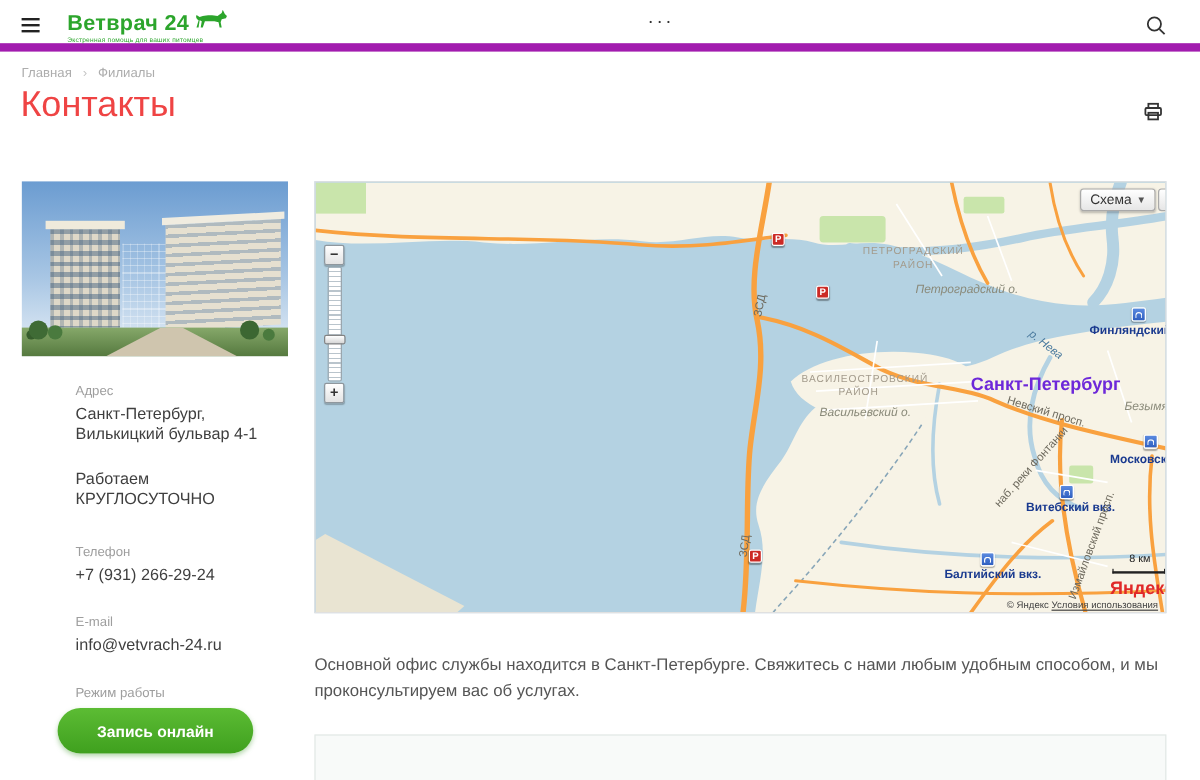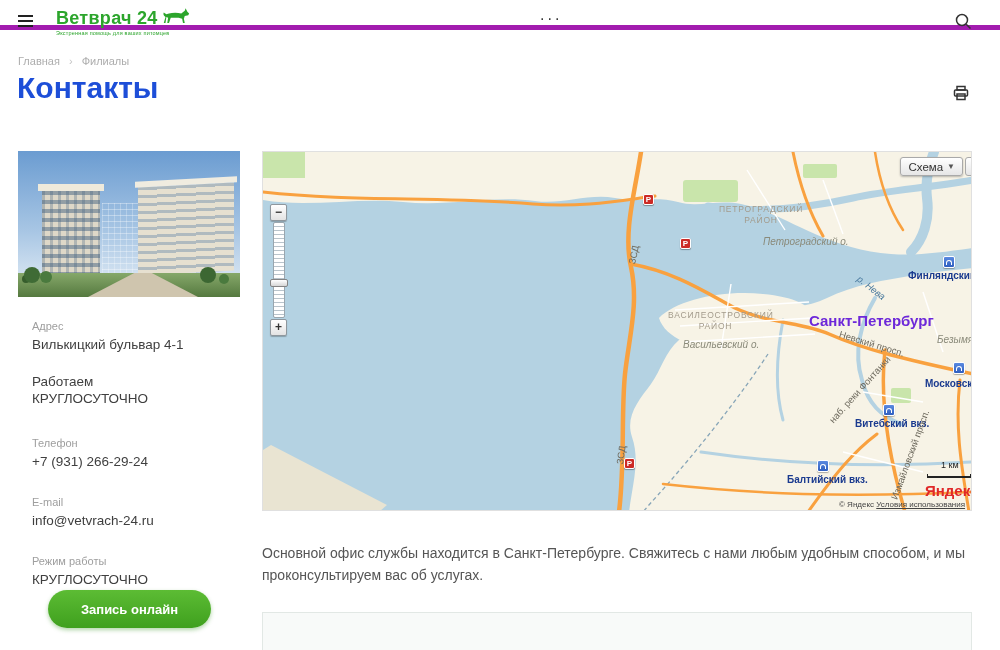--- a/index.html
+++ b/index.html
@@ -1,36 +1,36 @@
 <!DOCTYPE html>
 <html><head>
 <meta charset="utf-8">
 <style>
   * { margin:0; padding:0; box-sizing:border-box; }
   html,body { width:1000px; height:650px; overflow:hidden; background:#fff;
               font-family:"Liberation Sans", sans-serif; color:#333; }
 
   
-  .header { position:absolute; left:0; top:0; width:1000px; height:30px; background:#fff;
-            border-bottom:5px solid #a21caf; }
+  .header { position:absolute; left:0; top:0; width:1000px; height:43px; background:#fff;
+            border-bottom:7px solid #a21caf; }
   .burger { position:absolute; left:18px; top:15px; width:15px; height:12px; cursor:pointer; }
   .burger span { display:block; height:2px; background:#222; margin-bottom:3px; }
   .logo { position:absolute; left:56px; top:7px; cursor:pointer; }
   .logo-row { display:flex; align-items:flex-end; gap:4px; }
   .logo-title { font-size:18px; font-weight:bold; color:#2ca52c; letter-spacing:.3px; }
   .logo-tag { font-size:5.5px; color:#2ca52c; letter-spacing:.2px; margin-top:1px; }
   .hdr-ellipsis { position:absolute; left:540px; top:6px; font-size:16px; letter-spacing:3px;
                   color:#333; cursor:pointer; }
   .hdr-search { position:absolute; right:28px; top:12px; cursor:pointer; }
 
   
   .breadcrumb { position:absolute; left:18px; top:55px; font-size:11px; color:#adadad; }
   .breadcrumb .sep { margin:0 6px; color:#c4c4c4; }
   .breadcrumb span[data-interactable="true"] { cursor:pointer; }
-  .page-title { position:absolute; left:17px; top:71px; font-size:30px; font-weight:bold; color:#1d4ed8; }
+  .page-title { position:absolute; left:17px; top:71px; font-size:30px; font-weight:normal; color:#ef4444; }
   .print-btn { position:absolute; right:31px; top:85px; cursor:pointer; }
 
   
   .photo { position:absolute; left:18px; top:151px; width:222px; height:146px; overflow:hidden; }
   .sky { position:absolute; inset:0; background:linear-gradient(180deg,#6b9cd1 0%,#a8c6e4 55%,#e8f0f7 100%); }
   .bld-left { position:absolute; left:24px; top:40px; width:58px; height:82px; background:#ded8c8;
       background-image:repeating-linear-gradient(180deg,rgba(70,100,130,.5) 0 4px,transparent 4px 9px),
                        repeating-linear-gradient(90deg,rgba(70,100,130,.3) 0 3px,transparent 3px 8px); }
   .bld-left::before { content:""; position:absolute; left:-4px; top:-7px; width:66px; height:7px; background:#efeadb; }
   .bld-glass { position:absolute; left:84px; top:52px; width:38px; height:70px;
@@ -41,21 +41,21 @@
       background-image:repeating-linear-gradient(180deg,rgba(110,140,170,.45) 0 3px,transparent 3px 8px);
       transform:skewY(-3deg); }
   .bld-right::before { content:""; position:absolute; left:-3px; top:-6px; width:102px; height:6px; background:#f0ece0; }
   .ground { position:absolute; left:0; bottom:0; width:100%; height:24px;
       background:linear-gradient(180deg,#86a86a,#55793f); }
   .road { position:absolute; left:70px; bottom:0; width:110px; height:24px; background:#cfc5ae;
       clip-path:polygon(42% 0,58% 0,100% 100%,0 100%); }
   .tree { position:absolute; width:16px; height:16px; border-radius:50%; background:#3f6b35; bottom:14px;
       box-shadow:14px 2px 0 -2px #4a7a3e, 176px 0 0 0 #3c6732, 192px 4px 0 -3px #4a7a3e, -6px 4px 0 -4px #365d2c; left:6px; }
 
-  .info { position:absolute; left:32px; top:320px; width:190px; }
+  .info { position:absolute; left:63px; top:320px; width:190px; }
   .lbl { font-size:11px; color:#9e9e9e; margin-bottom:4px; }
   .val { font-size:13.5px; color:#3f3f3f; line-height:17px; }
   .cta { position:absolute; left:48px; top:590px; width:163px; height:38px; border:none; cursor:pointer;
          border-radius:19px; background:linear-gradient(180deg,#5cbc34,#3fa01e);
          box-shadow:0 2px 4px rgba(60,150,40,.4); color:#fff; font-weight:bold; font-size:13px;
          font-family:"Liberation Sans",sans-serif; }
 
   
   .map { position:absolute; left:262px; top:151px; width:710px; height:360px; overflow:hidden;
          border:1px solid #e0e0e0; background:#b4d2e2; cursor:grab; }
@@ -153,20 +153,21 @@
   <div class="bld-left" data-interactable="false"></div>
   <div class="bld-glass" data-interactable="false"></div>
   <div class="bld-right" data-interactable="false"></div>
   <div class="ground" data-interactable="false"></div>
   <div class="road" data-interactable="false"></div>
   <div class="tree" data-interactable="false"></div>
 </div>
 
 <div class="info" data-interactable="false">
   <div class="lbl" data-interactable="false">Адрес</div>
+  <div class="val" data-interactable="false">Санкт-Петербург,</div>
   <div class="val" data-interactable="false">Вилькицкий бульвар 4-1</div>
   <div class="val" style="margin-top:20px;" data-interactable="false">Работаем</div>
   <div class="val" data-interactable="false">КРУГЛОСУТОЧНО</div>
   <div class="lbl" style="margin-top:30px;" data-interactable="false">Телефон</div>
   <div class="val" data-interactable="true">+7 (931) 266-29-24</div>
   <div class="lbl" style="margin-top:26px;" data-interactable="false">E-mail</div>
   <div class="val" data-interactable="true">info@vetvrach-24.ru</div>
   <div class="lbl" style="margin-top:26px;" data-interactable="false">Режим работы</div>
   <div class="val" data-interactable="false">КРУГЛОСУТОЧНО</div>
 </div>
@@ -260,21 +261,21 @@
   </div>
   <div class="edge-ctl" data-interactable="true"></div>
   <div class="zoomctl" data-interactable="false">
     <div class="zbtn" data-interactable="true">−</div>
     <div class="ztrack" data-interactable="true">
       <div class="zhandle" data-interactable="true"></div>
     </div>
     <div class="zbtn" data-interactable="true">+</div>
   </div>
 
-  <div class="mlabel scale-lbl" style="left:678px;top:308px;" data-interactable="false">1 км</div>
+  <div class="mlabel scale-lbl" style="left:678px;top:308px;" data-interactable="false">8 км</div>
   <div class="scale-bar" data-interactable="false"></div>
   <div class="mlabel ylogo" style="left:662px;top:330px;" data-interactable="true">Яндекс</div>
   <div class="mlabel copyr" style="left:576px;top:348px;pointer-events:auto;" data-interactable="false">
     <span data-interactable="false">© Яндекс</span>
     <a data-interactable="true">Условия использования</a>
   </div>
 </div>
 
 <p class="descr" data-interactable="false">Основной офис службы находится в Санкт-Петербурге. Свяжитесь с нами любым удобным способом, и мы проконсультируем вас об услугах.</p>
 <div class="form-box" data-interactable="false"></div>

